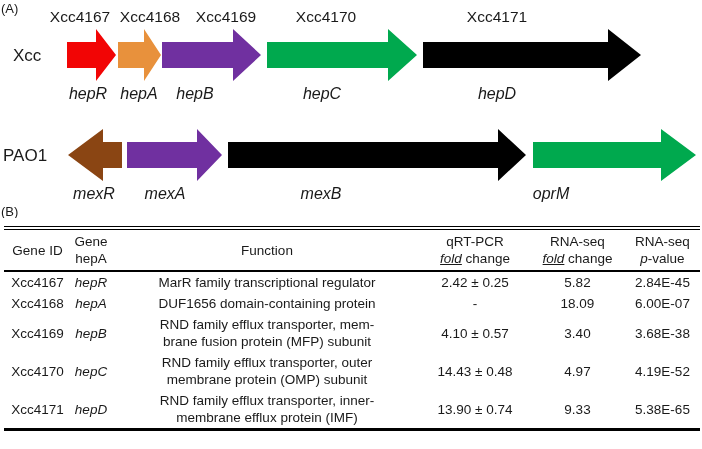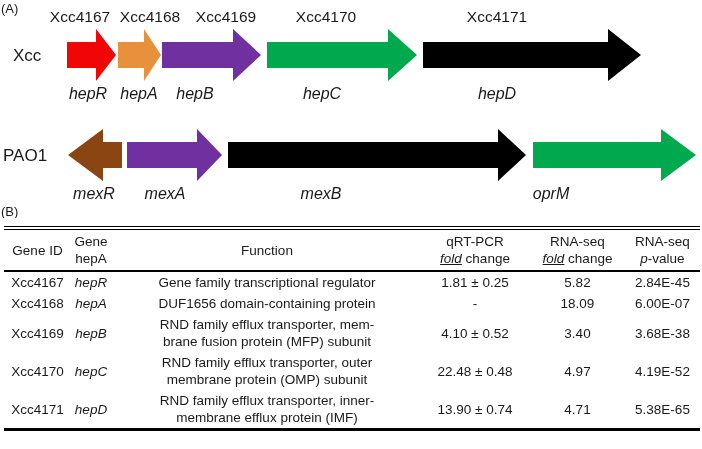--- a/index.html
+++ b/index.html
@@ -91,55 +91,55 @@
         <th>Function</th>
         <th><span>qRT-PCR</span><br><span class="u">fold</span><span> change</span></th>
         <th><span>RNA-seq</span><br><span class="u">fold</span><span> change</span></th>
         <th><span>RNA-seq</span><br><span class="i">p</span><span>-value</span></th>
       </tr>
     </thead>
     <tbody>
       <tr>
         <td class="c-id">Xcc4167</td>
         <td class="c-name">hepR</td>
-        <td class="pre">Gene family transcriptional regulator</td>
-        <td>1.81 ± 0.25</td>
+        <td class="pre">MarR family transcriptional regulator</td>
+        <td>2.42 ± 0.25</td>
         <td>5.82</td>
         <td>2.84E-45</td>
       </tr>
       <tr>
         <td class="c-id">Xcc4168</td>
         <td class="c-name">hepA</td>
         <td class="pre">DUF1656 domain-containing protein</td>
         <td>-</td>
         <td>18.09</td>
         <td>6.00E-07</td>
       </tr>
       <tr>
         <td class="c-id">Xcc4169</td>
         <td class="c-name">hepB</td>
         <td class="pre">RND family efflux transporter, mem-
 brane fusion protein (MFP) subunit</td>
-        <td>4.10 ± 0.52</td>
+        <td>4.10 ± 0.57</td>
         <td>3.40</td>
         <td>3.68E-38</td>
       </tr>
       <tr>
         <td class="c-id">Xcc4170</td>
         <td class="c-name">hepC</td>
         <td class="pre">RND family efflux transporter, outer
 membrane protein (OMP) subunit</td>
-        <td>22.48 ± 0.48</td>
+        <td>14.43 ± 0.48</td>
         <td>4.97</td>
         <td>4.19E-52</td>
       </tr>
       <tr>
         <td class="c-id">Xcc4171</td>
         <td class="c-name">hepD</td>
         <td class="pre">RND family efflux transporter, inner-
 membrane efflux protein (IMF)</td>
         <td>13.90 ± 0.74</td>
-        <td>4.71</td>
+        <td>9.33</td>
         <td>5.38E-65</td>
       </tr>
     </tbody>
   </table>
 </div>
 
 </body></html>

